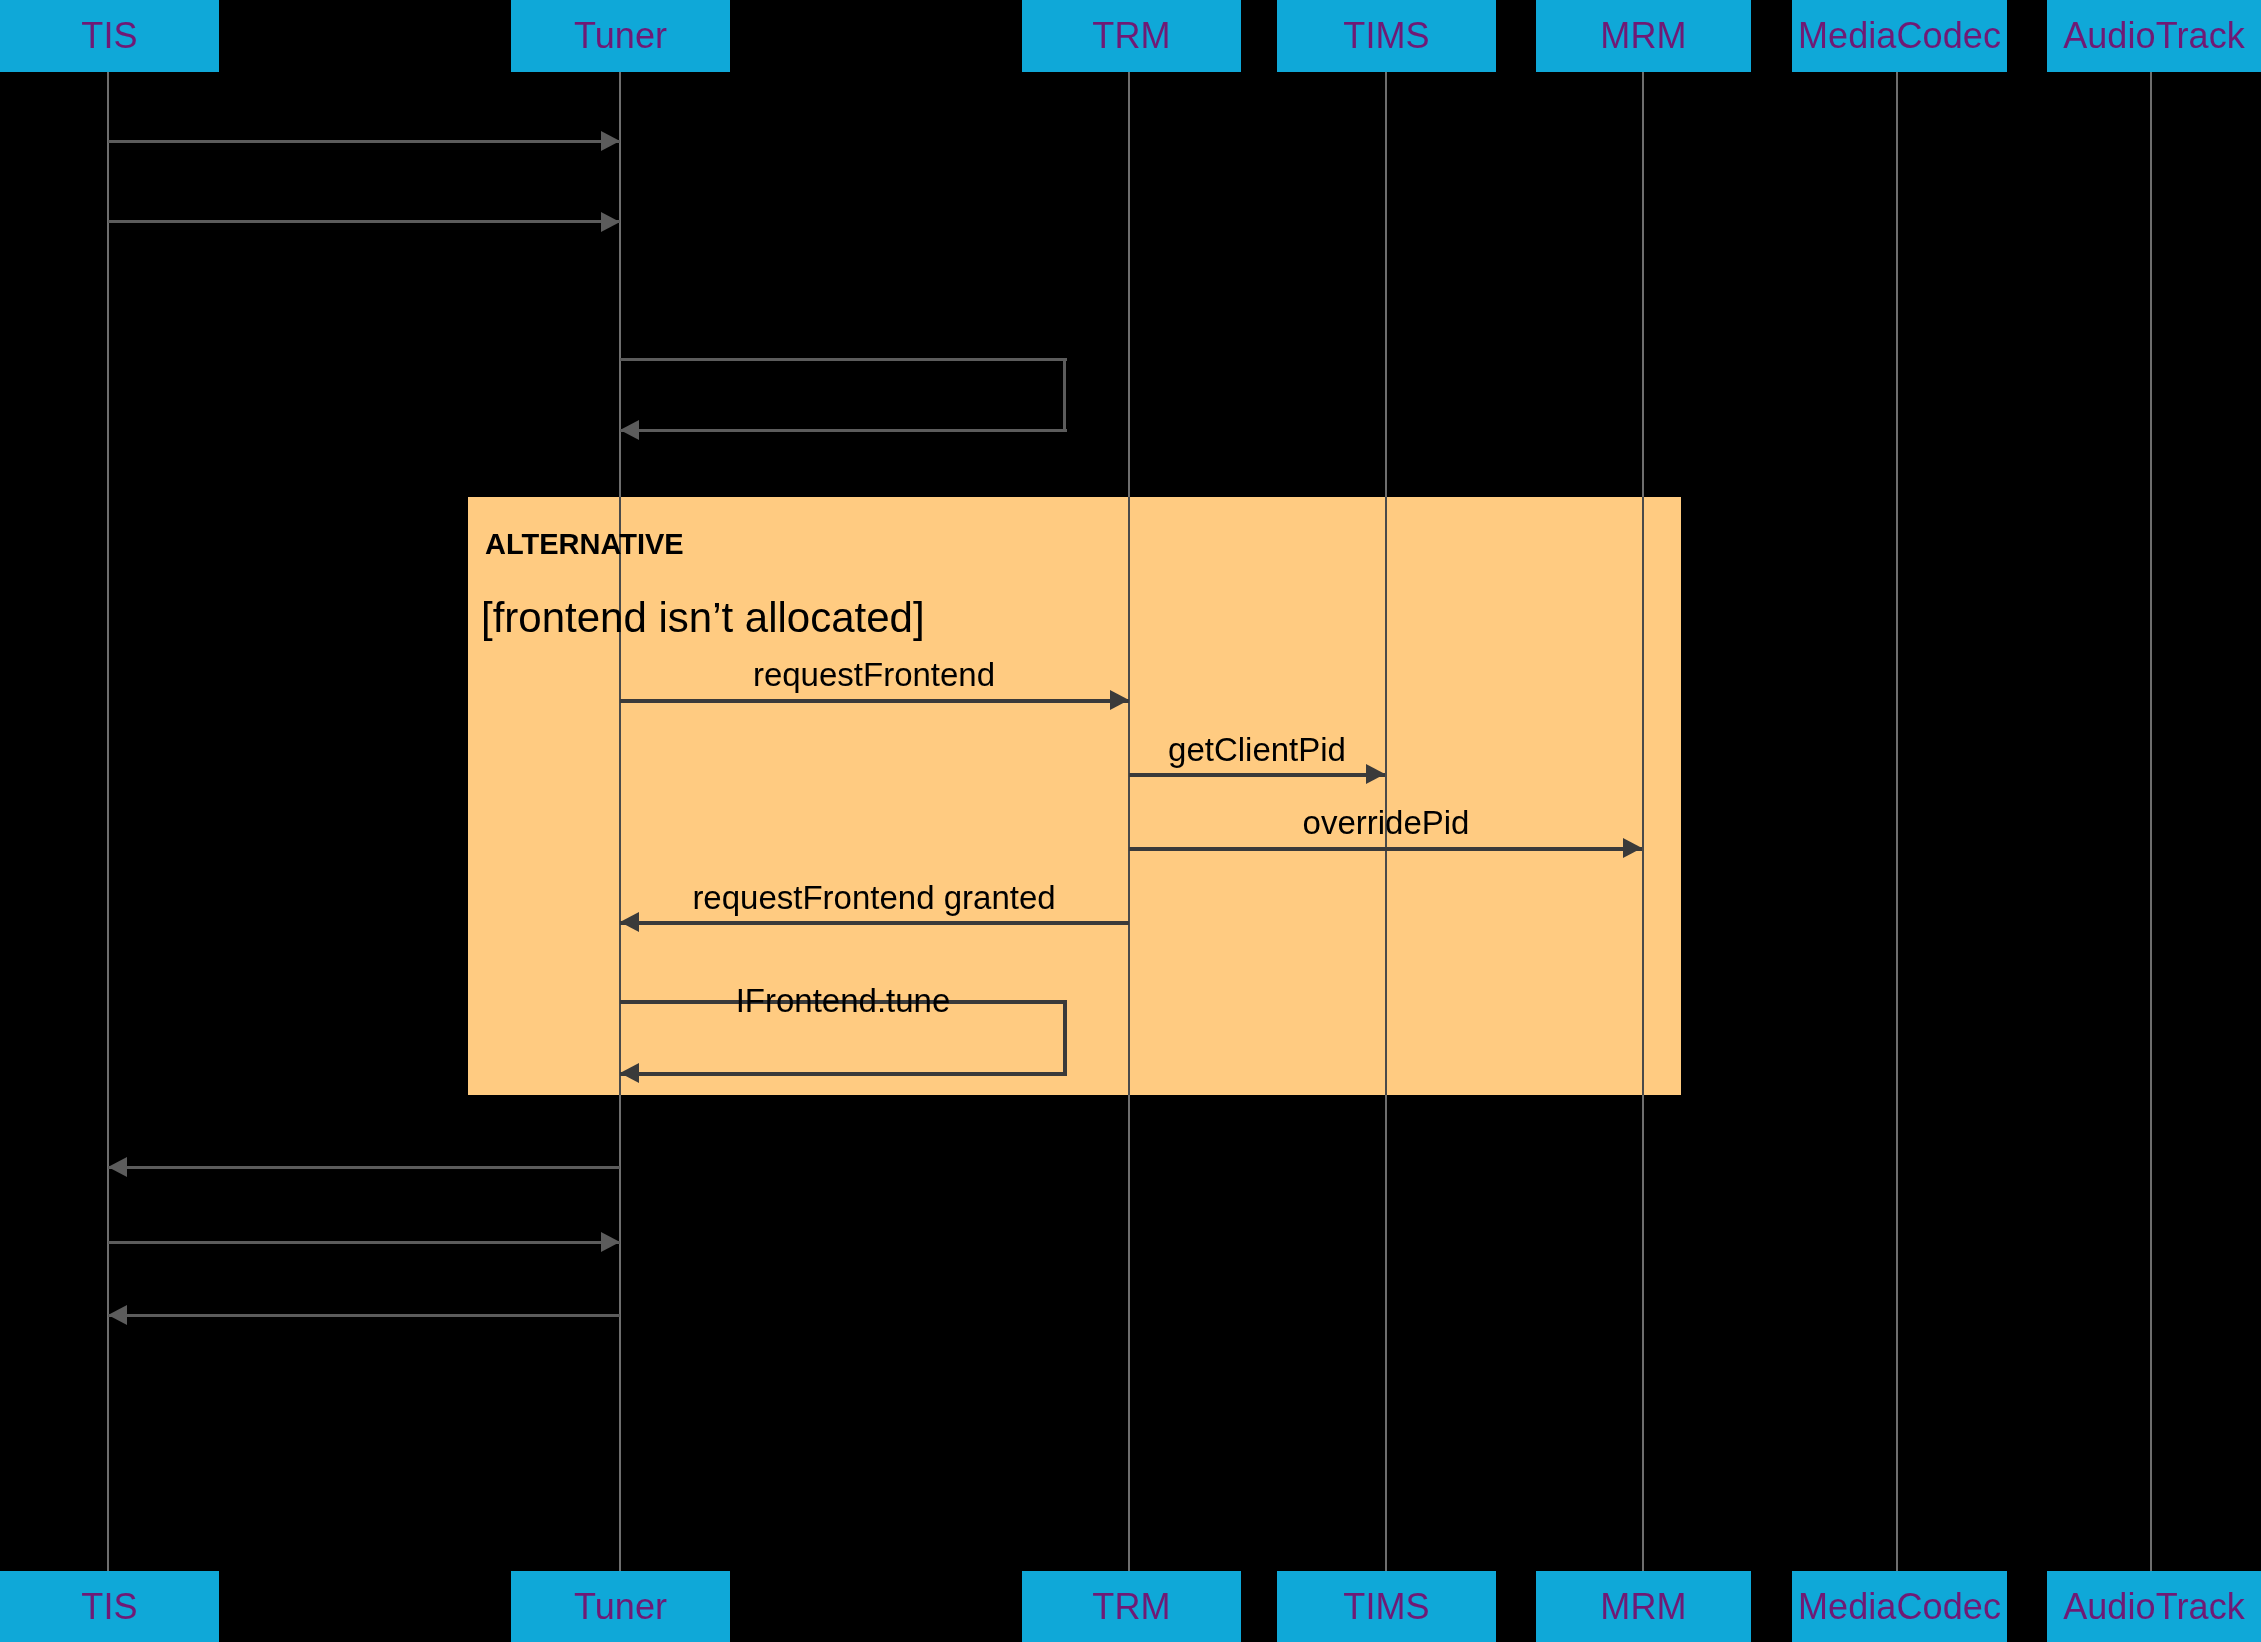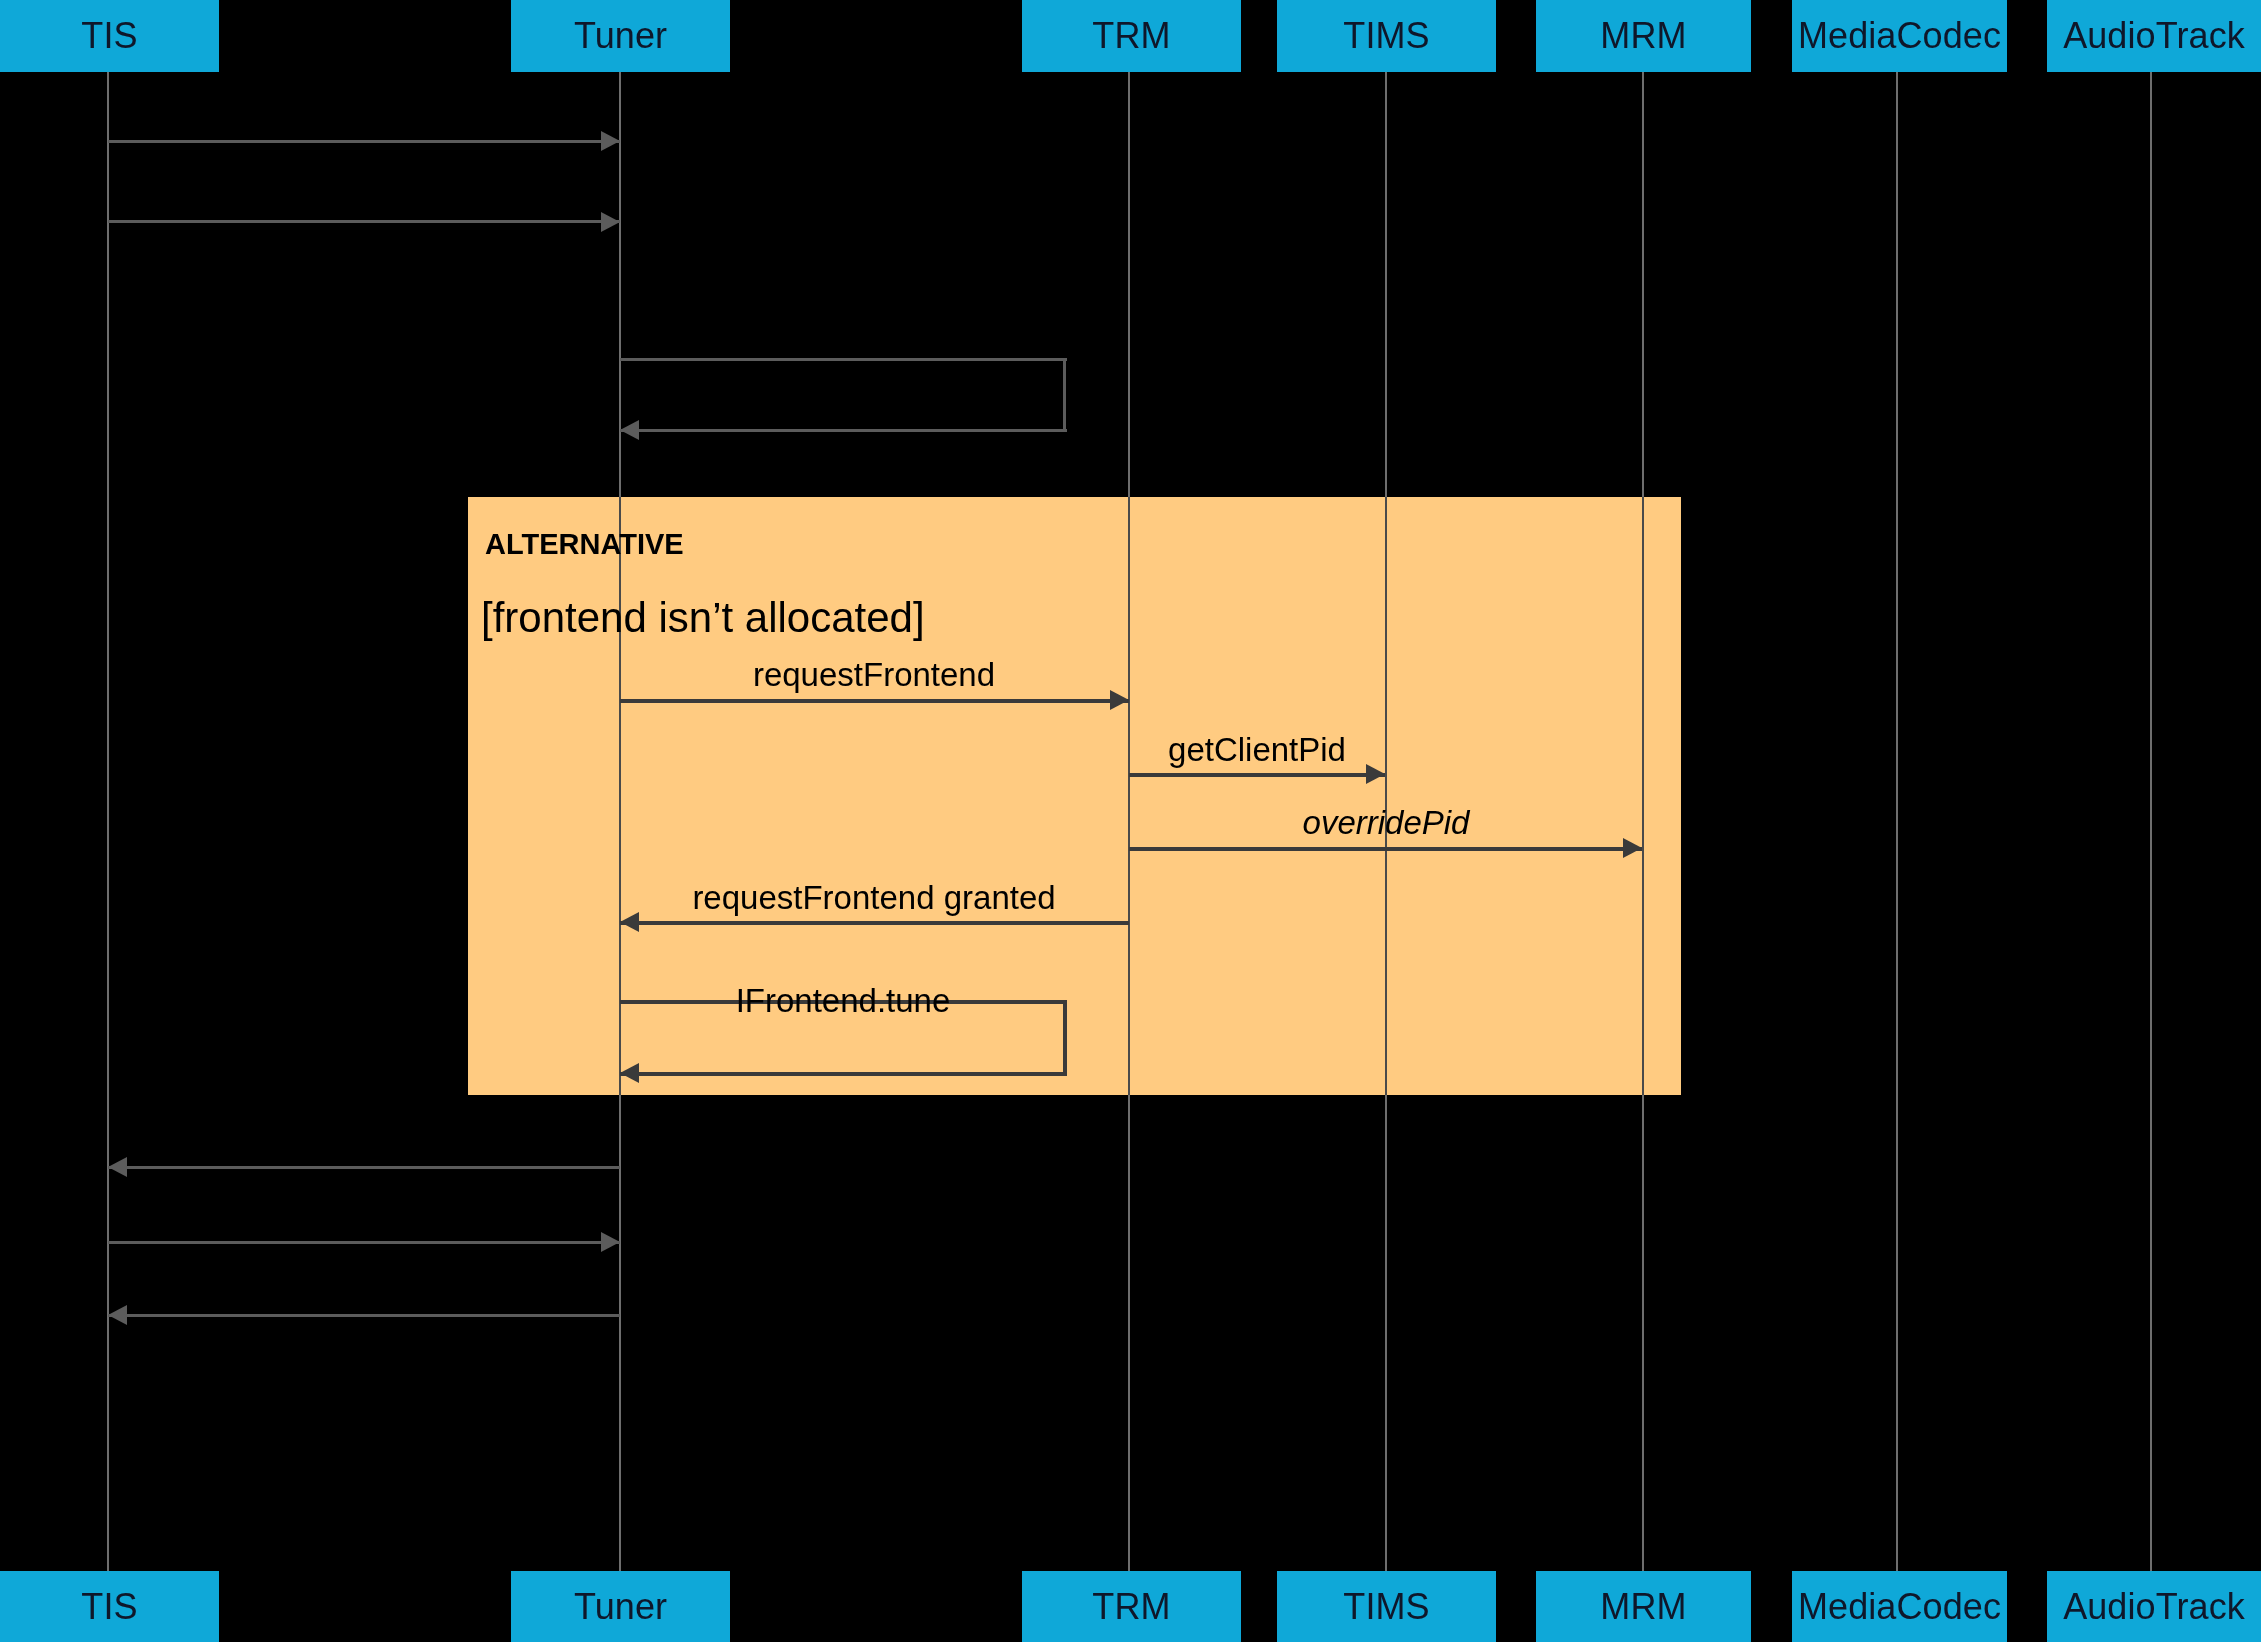--- a/index.html
+++ b/index.html
@@ -1,20 +1,20 @@
 <!DOCTYPE html>
 <html style="font-size:11.7px"><head>
 <meta charset="utf-8">
 <title>Sequence Diagram</title>
 <style>
   html,body{margin:0;padding:0;background:#000;}
   body{font-family:"Liberation Sans",sans-serif;}
   #stage{position:relative;width:2261px;height:1642px;background:#000;overflow:hidden;}
   .lifeline{position:absolute;width:2.2px;background:#6e6e6e;}
-  .actor-box{position:absolute;background:#0FA8D8;color:#0f172a;display:flex;align-items:center;justify-content:center;font-size:36px;line-height:1;letter-spacing:0.1px;}
+  .actor-box{position:absolute;background:#0FA8D8;color:#701a75;display:flex;align-items:center;justify-content:center;font-size:36px;line-height:1;letter-spacing:0.1px;}
   .altbox{position:absolute;background:#FFCB81;}
   .alt-title{position:absolute;font-weight:bold;font-size:29px;color:#000;white-space:nowrap;}
   .alt-cond{position:absolute;font-size:42px;color:#000;white-space:nowrap;}
   .msg-label{position:absolute;font-size:33px;color:#000;white-space:nowrap;}
   .arrow-line{position:absolute;height:3.6px;background:#3a3a3a;}
   .arrow-line.dim{background:#5c5c5c;height:2.9px;}
   .arrow-head{position:absolute;width:0;height:0;}
   .ah-right{border-top:10.2px solid transparent;border-bottom:10.2px solid transparent;border-left:19px solid #3a3a3a;}
   .ah-right.dim{border-left-color:#5c5c5c;}
   .ah-left{border-top:10.2px solid transparent;border-bottom:10.2px solid transparent;border-right:19px solid #3a3a3a;}
@@ -50,21 +50,21 @@
     <div class="arrow-line dim" style="left: 620px; top: 429px; width: 447px; background: rgb(92, 92, 92);"></div>
     <div class="arrow-head ah-left dim" style="left: 620px; top: 420px; border-right-color: rgb(92, 92, 92);"></div>
     <div class="arrow-line" style="left: 620px; top: 699px; width: 509px; background: rgb(58, 58, 58);"></div>
     <div class="arrow-head ah-right" style="top: 690px; left: 1110px;"></div>
     <div class="msg-label" style="left: 874px; top: 656px; transform: translateX(-50%);">requestFrontend</div>
     <div class="arrow-line" style="left: 1129px; top: 773px; width: 256px; background: rgb(58, 58, 58);"></div>
     <div class="arrow-head ah-right" style="top: 764px; left: 1366px;"></div>
     <div class="msg-label" style="left: 1257px; top: 731px; transform: translateX(-50%);">getClientPid</div>
     <div class="arrow-line" style="left: 1129px; top: 847px; width: 513px; background: rgb(58, 58, 58);"></div>
     <div class="arrow-head ah-right" style="top: 838px; left: 1623px;"></div>
-    <div class="msg-label" style="left: 1386px; top: 804px; transform: translateX(-50%); font-style: italic;">overridePid</div>
+    <div class="msg-label" style="left: 1386px; top: 804px; transform: translateX(-50%);">overridePid</div>
     <div class="arrow-line" style="left: 620px; top: 921px; width: 509px; background: rgb(58, 58, 58);"></div>
     <div class="arrow-head ah-left" style="top: 912px; left: 620px;"></div>
     <div class="msg-label" style="left: 874px; top: 879px; transform: translateX(-50%);">requestFrontend granted</div>
     <div class="arrow-line" style="left: 620px; top: 1000px; width: 447px; background: rgb(58, 58, 58);"></div>
     <div class="self-v" style="left: 1063px; top: 1000px; height: 72px; background: rgb(58, 58, 58);"></div>
     <div class="arrow-line" style="left: 620px; top: 1072px; width: 447px; background: rgb(58, 58, 58);"></div>
     <div class="arrow-head ah-left" style="left: 620px; top: 1063px;"></div>
     <div class="msg-label" style="left: 843px; top: 958px; transform: translateX(-50%); margin-top: 24px;">IFrontend.tune</div>
     <div class="arrow-line dim" style="left: 108px; top: 1166px; width: 512px; background: rgb(92, 92, 92);"></div>
     <div class="arrow-head ah-left dim" style="top: 1157px; left: 108px; border-right-color: rgb(92, 92, 92);"></div>

